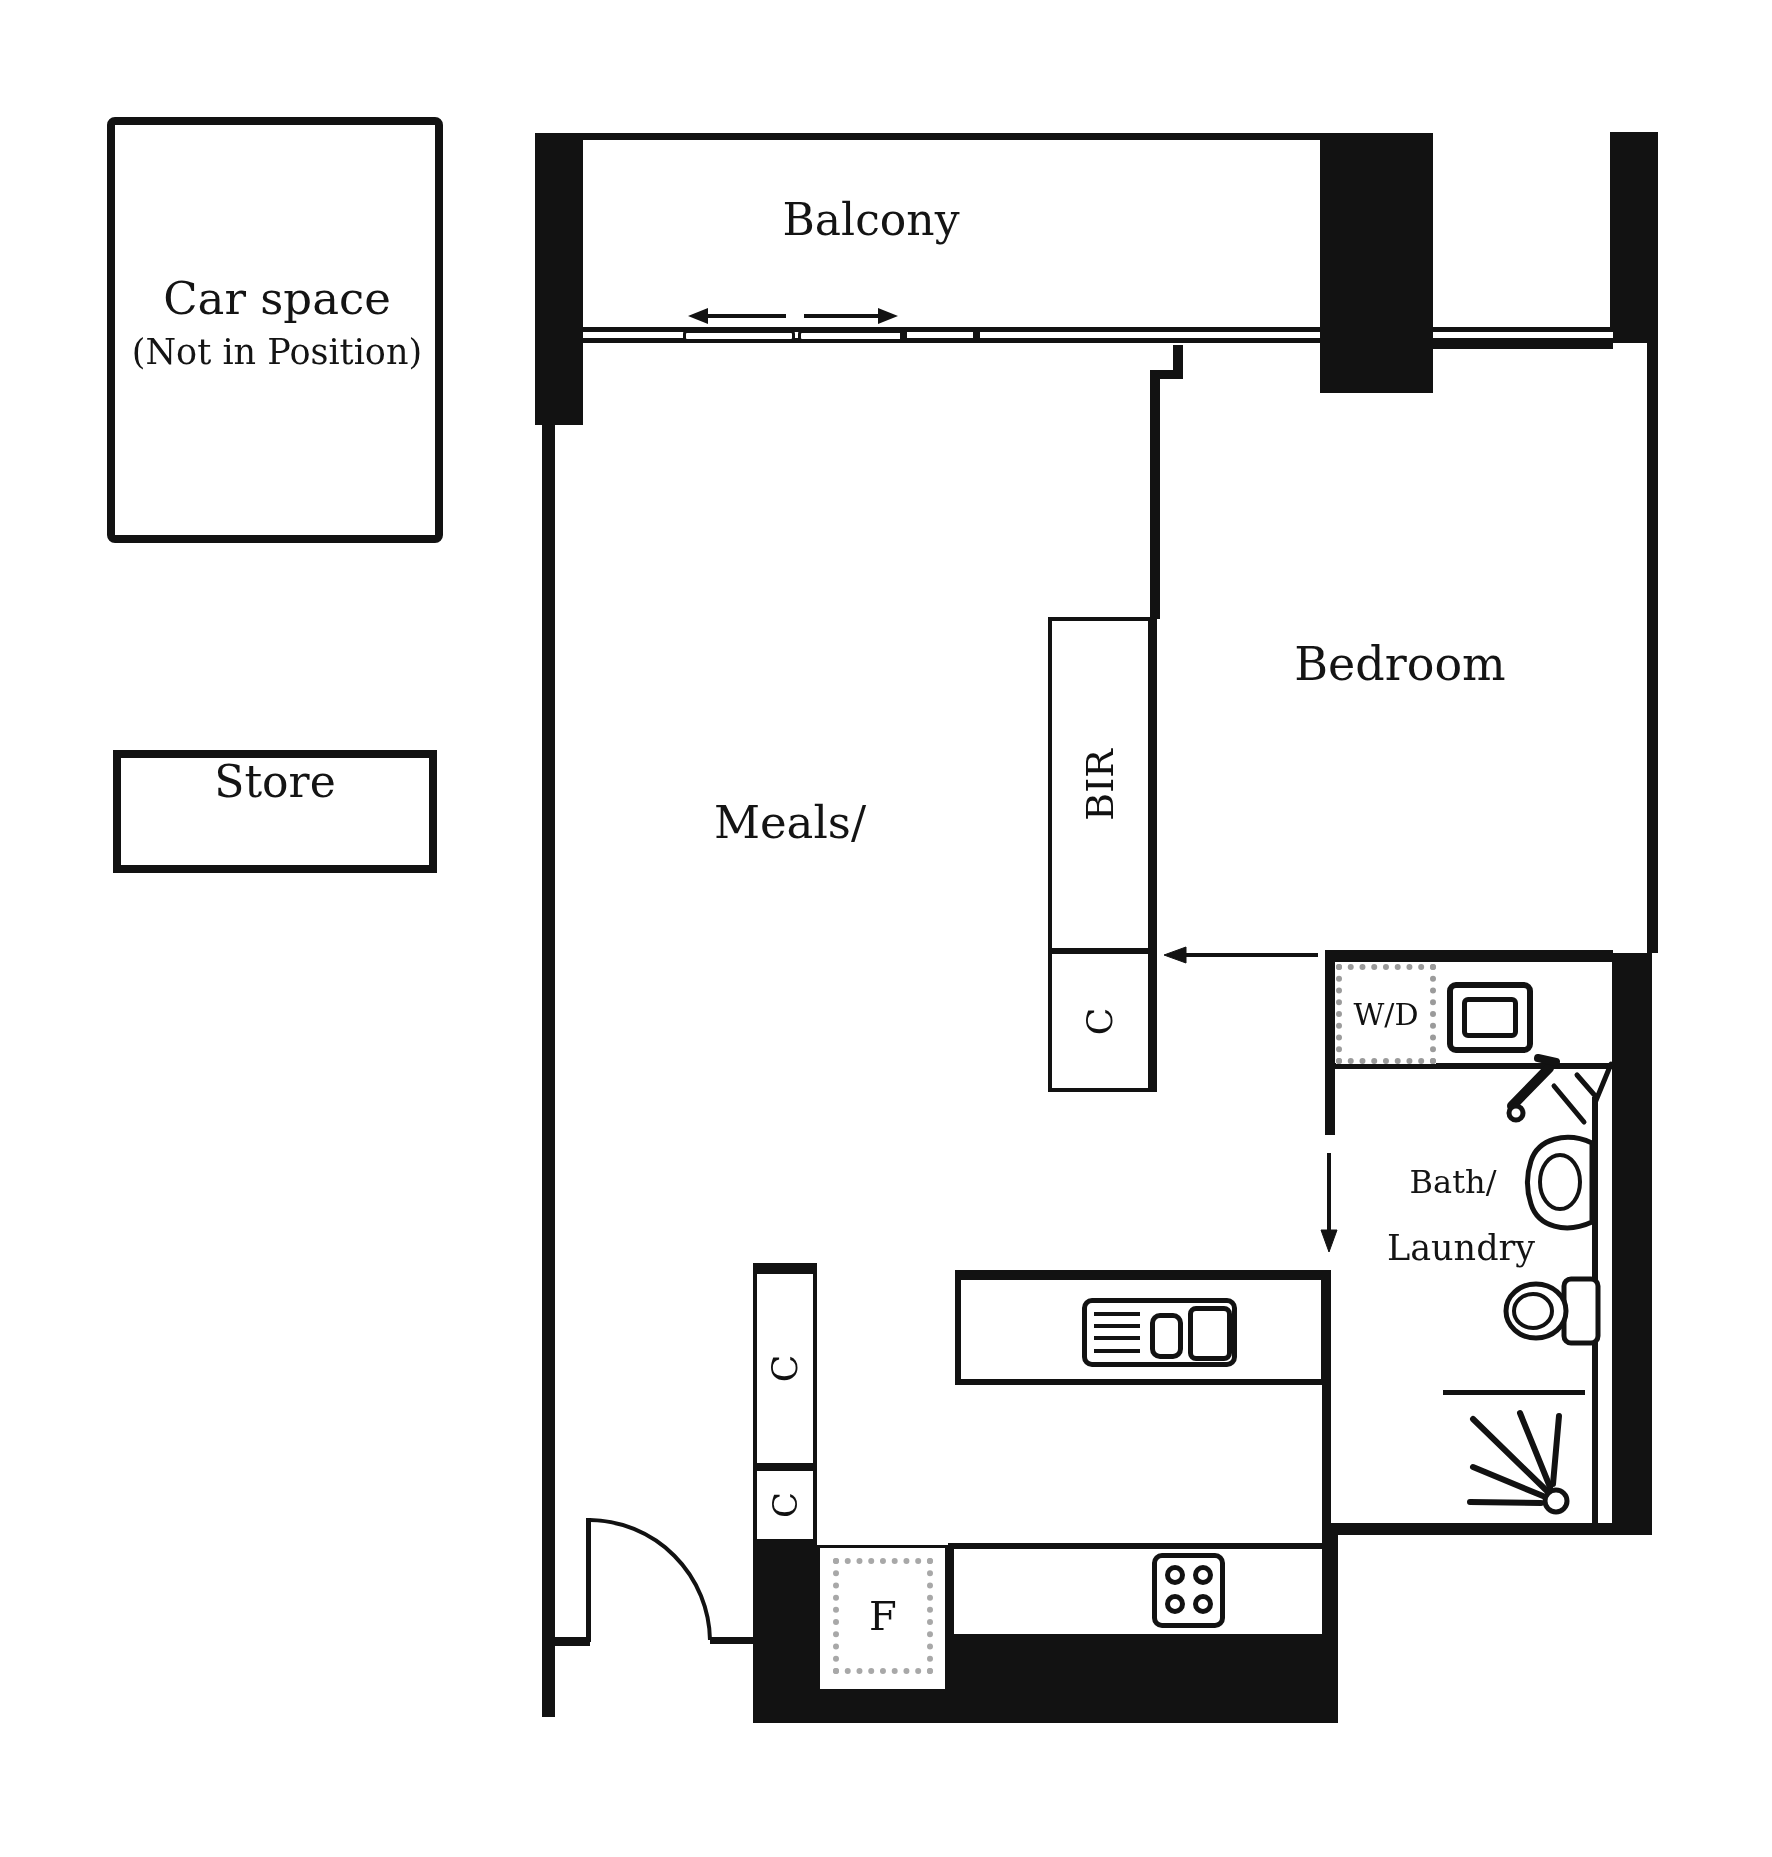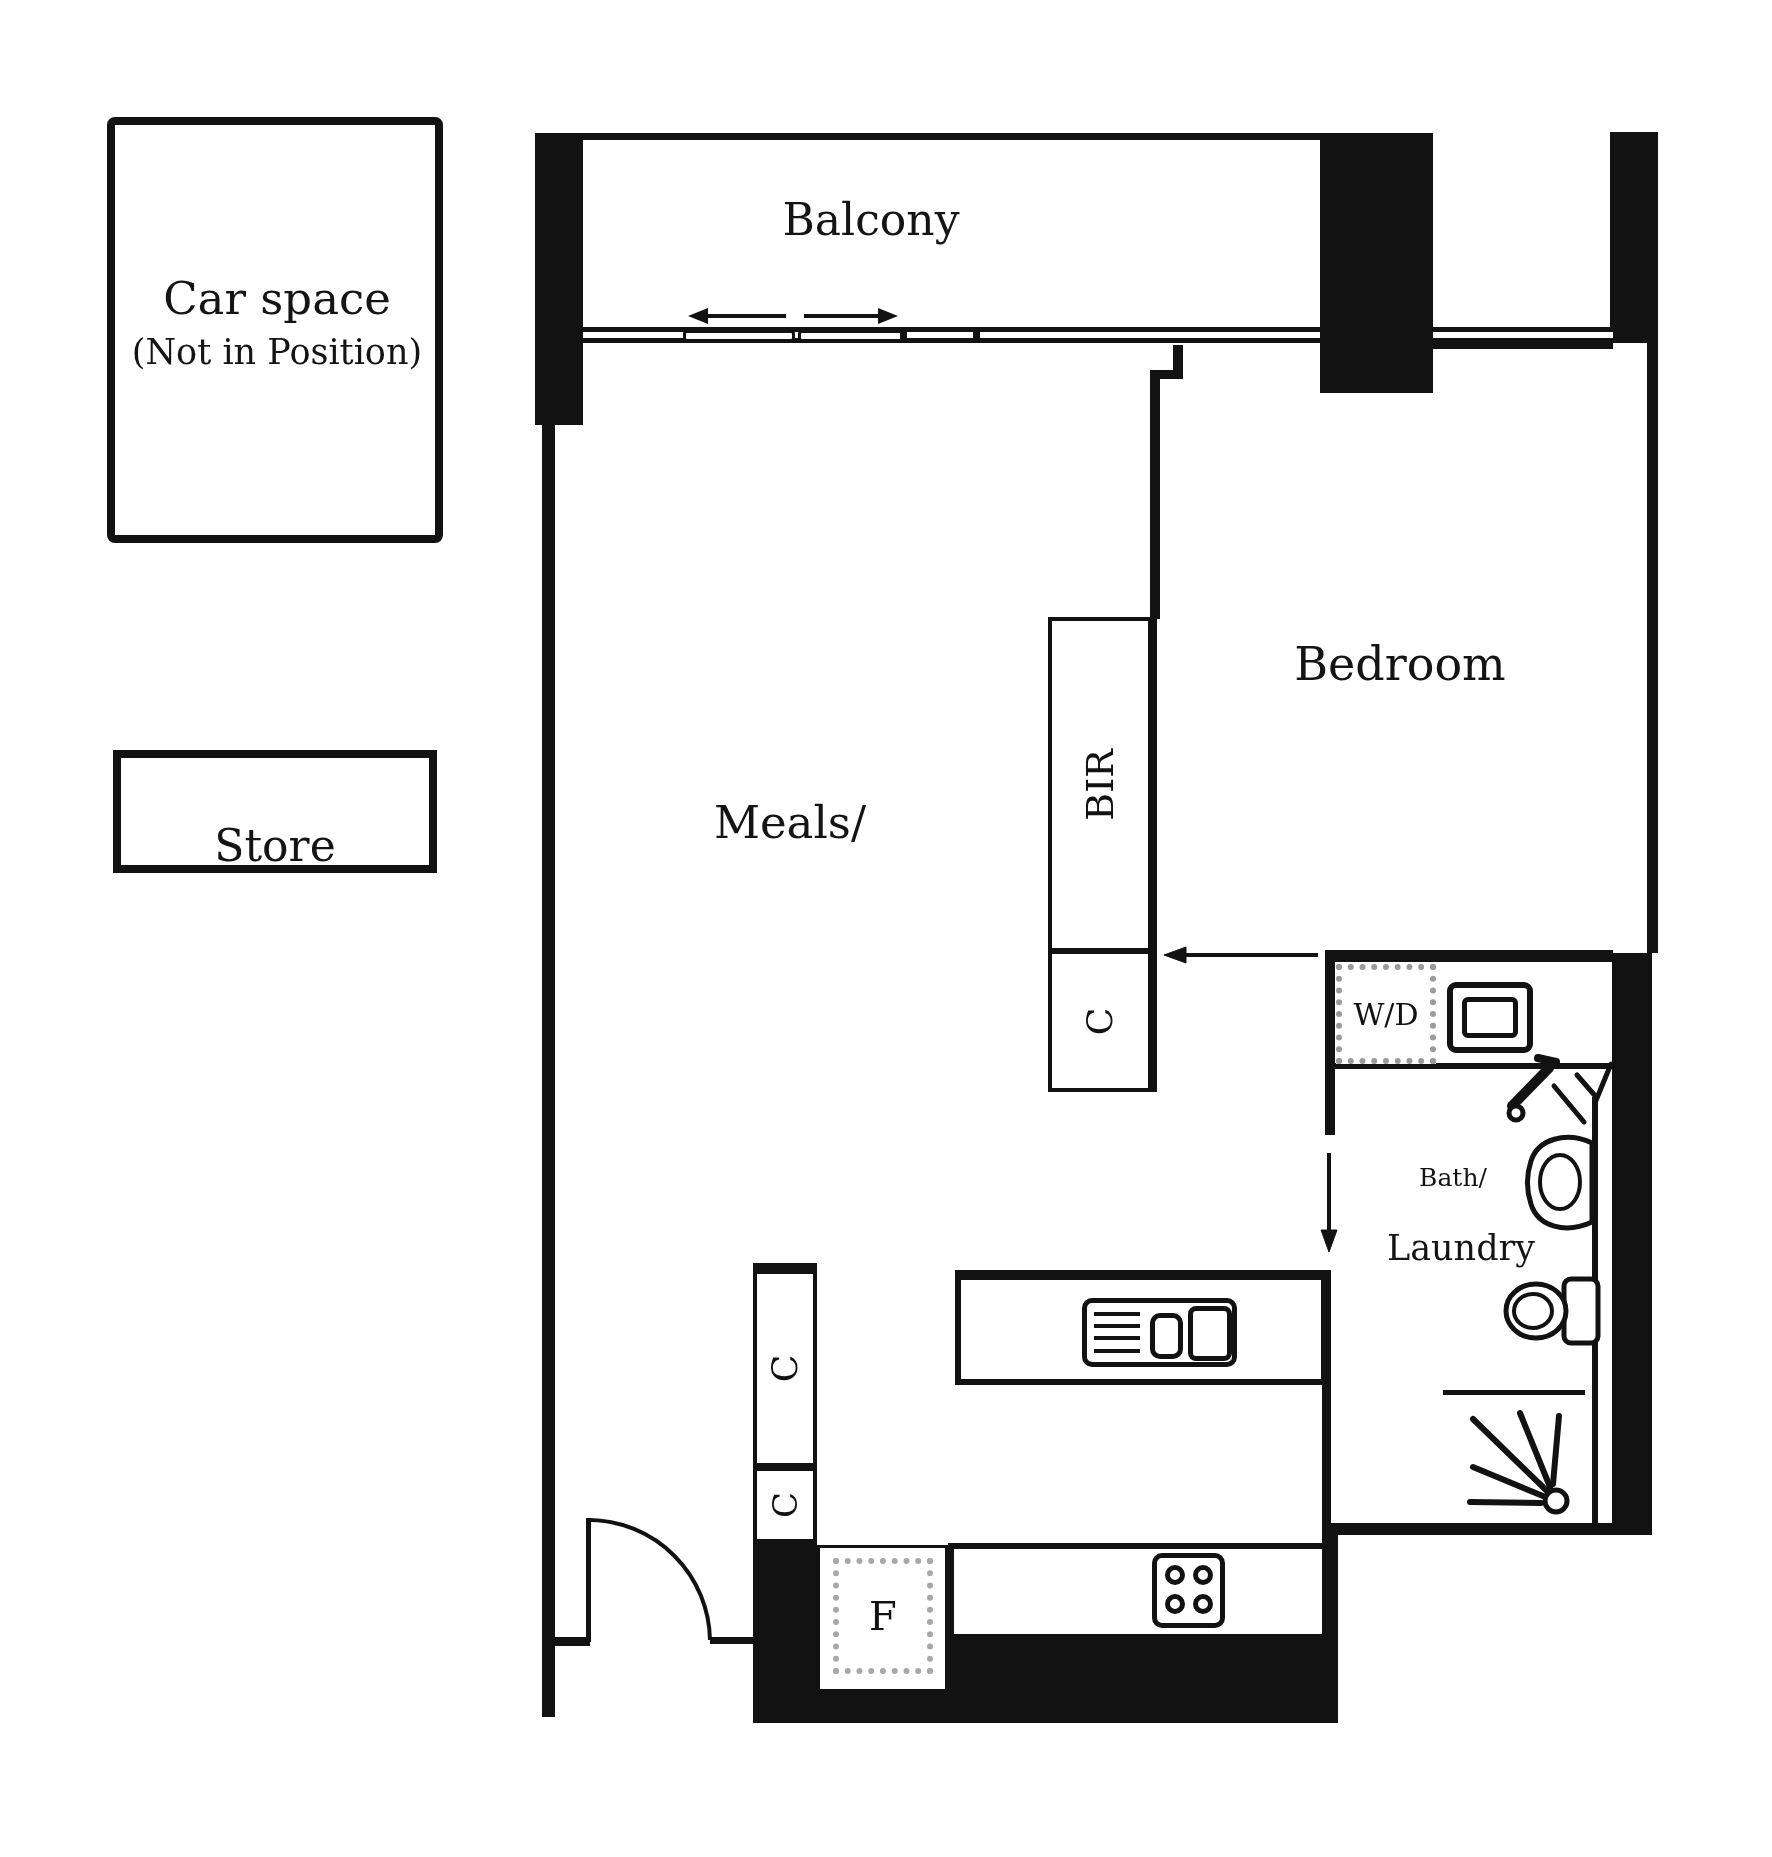--- a/index.html
+++ b/index.html
@@ -16,21 +16,21 @@
 </head>
 <body>
 
 <div id="canvas">
 
   <div class="box" style="left:107px;top:117px;width:336px;height:426px;border-width:8px;border-radius:8px;"></div>
   <div class="label" style="left:77px;top:332px;width:400px;font-size:35px;">(Not in Position)</div>
   <div class="label" style="left:77px;top:272px;width:400px;font-size:45px;">Car space</div>
 
   <div class="box" style="left:113px;top:750px;width:324px;height:123px;border-width:8px;"></div>
-  <div class="label" style="left:75px;top:820px;width:400px;font-size:44px;">Store</div>
+  <div class="label" style="left:75px;top:756px;width:400px;font-size:44px;">Store</div>
 
   <div class="wall" style="left:535px;top:133px;width:48px;height:292px;"></div>
   <div class="wall" style="left:542px;top:425px;width:13px;height:1292px;"></div>
   <div class="wall" style="left:543px;top:1637px;width:47px;height:9px;"></div>
   <div class="wall" style="left:583px;top:133px;width:737px;height:7px;"></div>
   <div class="wall" style="left:1320px;top:133px;width:113px;height:260px;"></div>
   <div class="wall" style="left:1610px;top:132px;width:48px;height:211px;"></div>
   <div class="wall" style="left:1647px;top:343px;width:11px;height:610px;"></div>
   <div class="wall" style="left:1612px;top:953px;width:40px;height:580px;"></div>
   <div class="wall" style="left:1433px;top:343px;width:180px;height:6px;"></div>
@@ -100,21 +100,21 @@
   </div>
   <div class="wall" style="left:948px;top:1640px;width:390px;height:83px;"></div>
   <div class="wall" style="left:757px;top:1690px;width:191px;height:33px;"></div>
 
   <div class="wall" style="left:586px;top:1518px;width:5px;height:124px;"></div>
   <div class="wall" style="left:710px;top:1637px;width:47px;height:7px;"></div>
 
   <div class="label" style="left:1250px;top:637px;width:300px;font-size:46px;">Bedroom</div>
   <div class="label" style="left:721px;top:194px;width:300px;font-size:44px;">Balcony</div>
   <div class="label" style="left:640px;top:796px;width:300px;font-size:45px;">Meals/</div>
-  <div class="label" style="left:1303px;top:1163px;width:300px;font-size:25px;">Bath/</div>
+  <div class="label" style="left:1303px;top:1163px;width:300px;font-size:32px;">Bath/</div>
   <div class="label" style="left:1311px;top:1228px;width:300px;font-size:35px;">Laundry</div>
 
   <svg width="1772" height="1857" viewBox="0 0 1772 1857">
 
     <g stroke="#121212" fill="#121212">
       <line x1="786" y1="316" x2="702" y2="316" stroke-width="4"></line>
       <polygon points="688,316 708,308 708,324" stroke="none"></polygon>
       <line x1="804" y1="316" x2="884" y2="316" stroke-width="4"></line>
       <polygon points="898,316 878,308 878,324" stroke="none"></polygon>
     </g>

